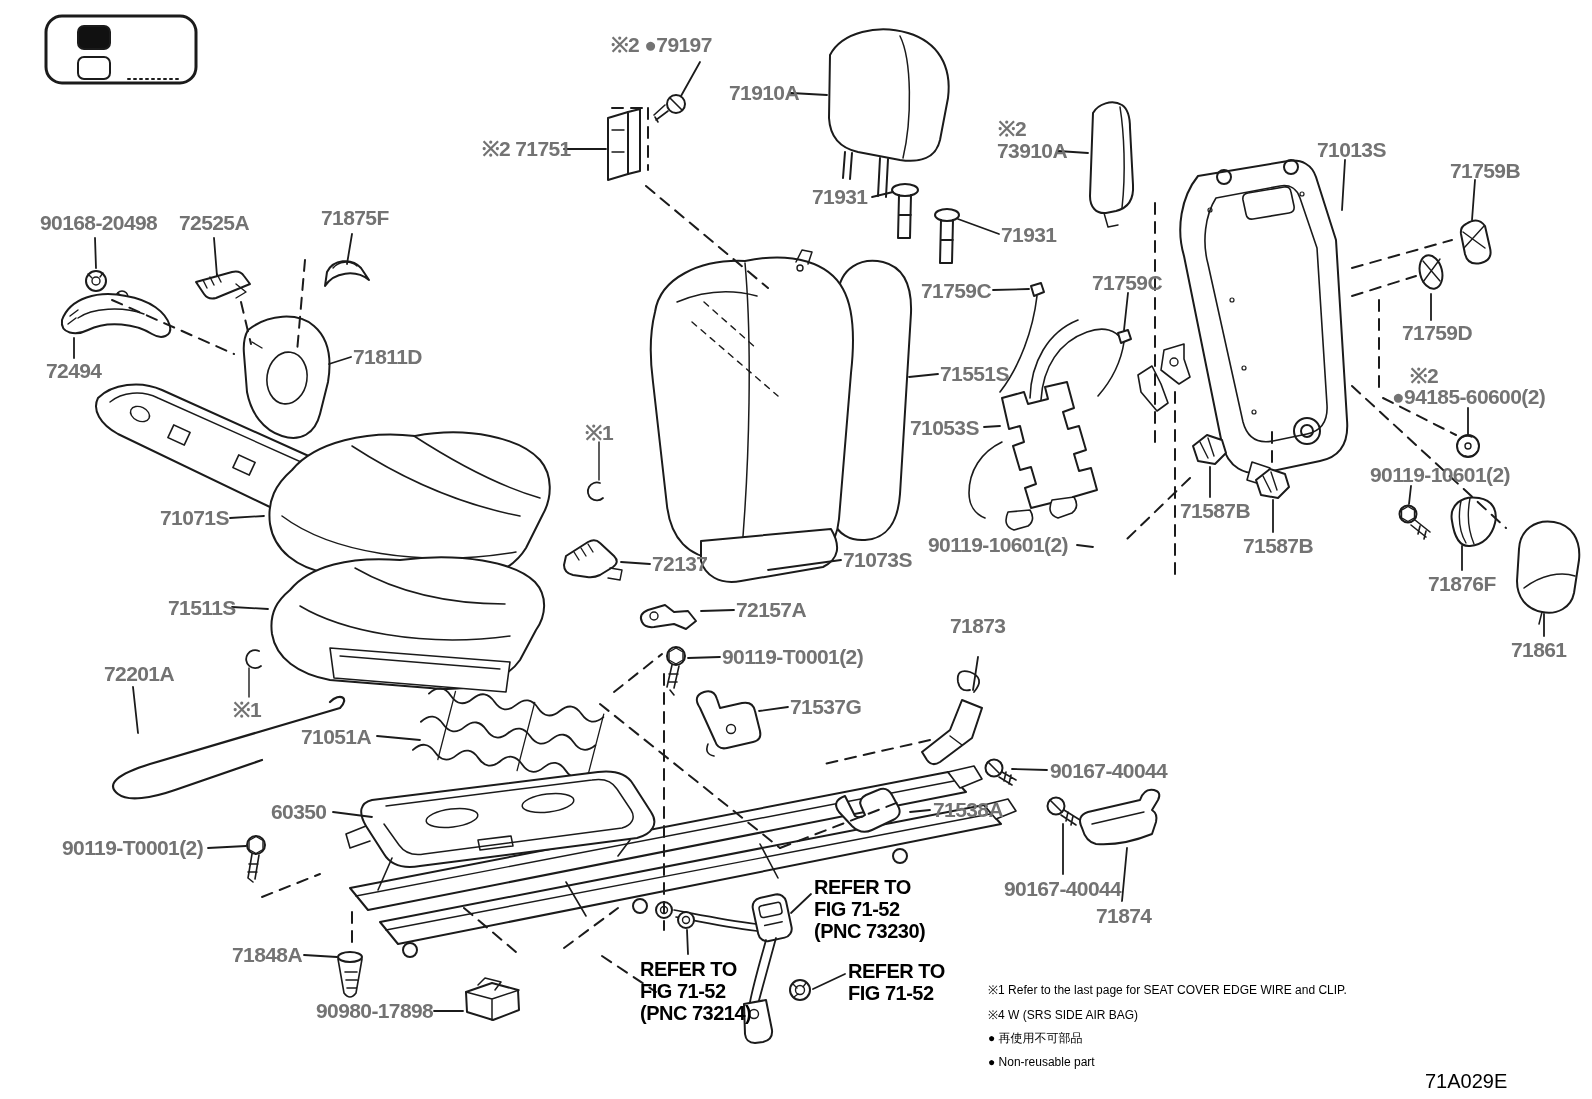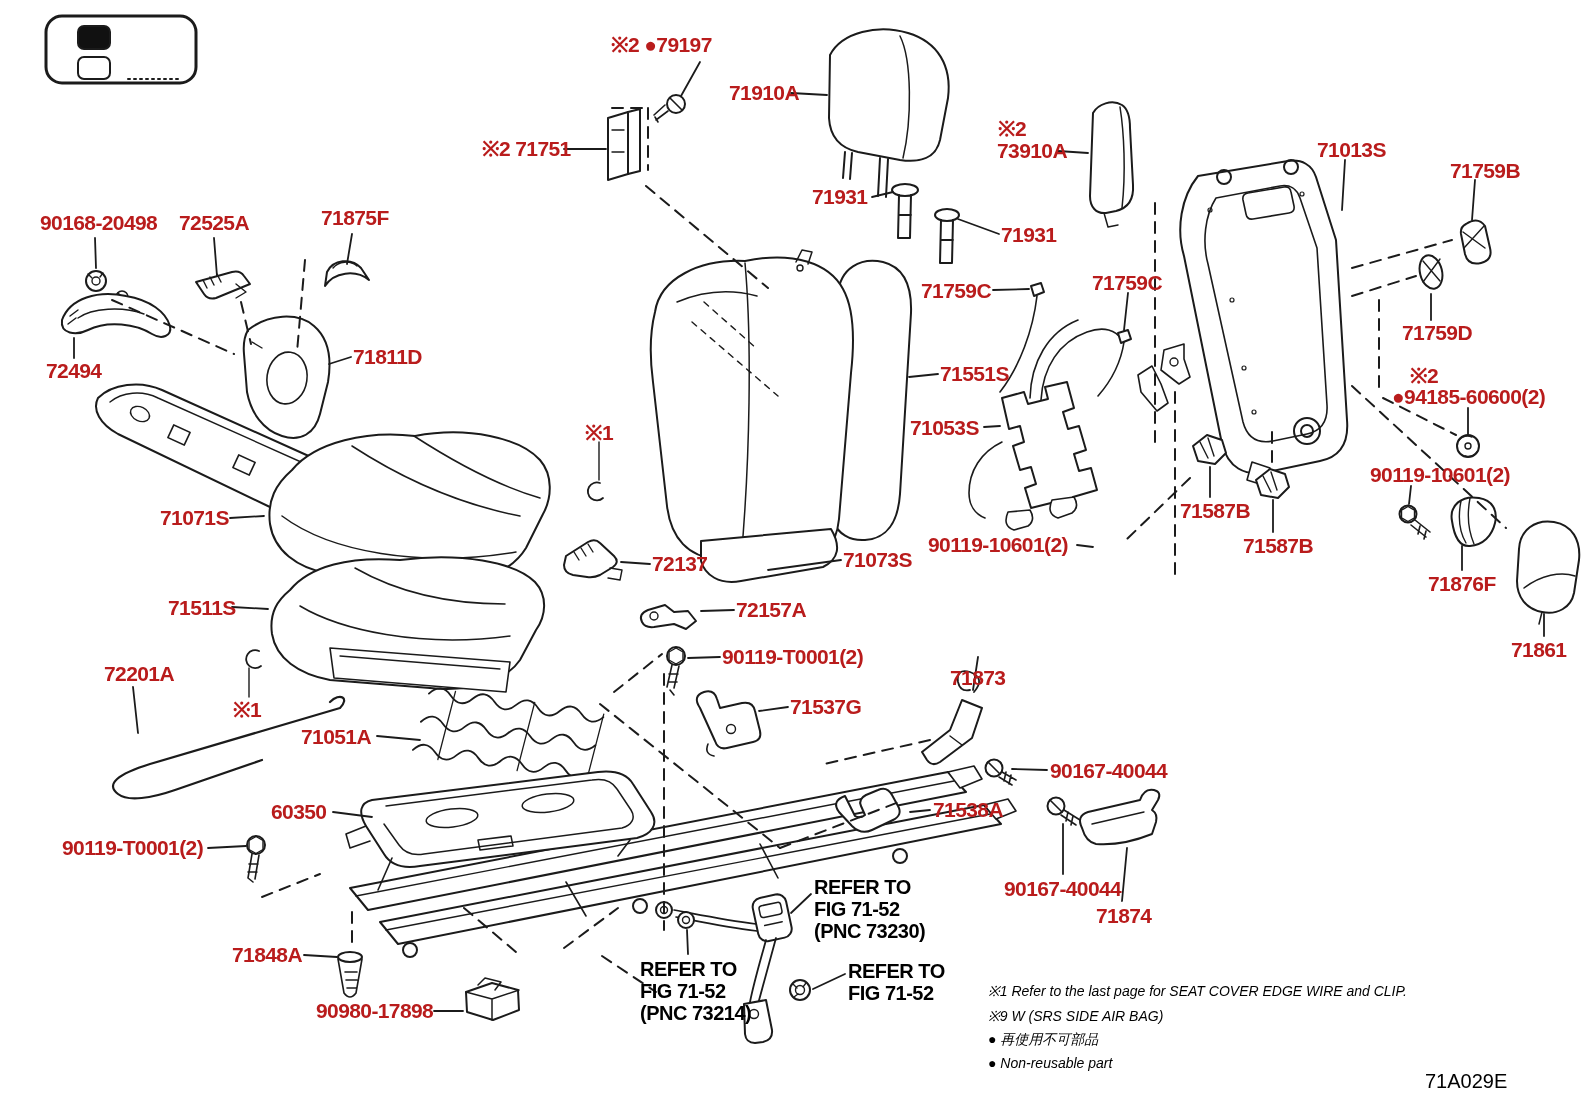--- a/index.html
+++ b/index.html
@@ -1,24 +1,24 @@
 <!DOCTYPE html>
 <html><head>
 <meta charset="utf-8">
 <style>
   html,body{margin:0;padding:0;background:#fff;}
   #stage{position:relative;width:1592px;height:1099px;background:#fff;overflow:hidden;
          font-family:"Liberation Sans",sans-serif;color:#000;}
   #art{position:absolute;left:0;top:0;}
   .pl{position:absolute;font-weight:700;font-size:21px;letter-spacing:-0.6px;
-      line-height:1;white-space:nowrap;color:#b91c1c;}
+      line-height:1;white-space:nowrap;color:#737373;}
   .refer{position:absolute;font-weight:700;font-size:20px;letter-spacing:-0.5px;
       line-height:22px;white-space:nowrap;color:#000;}
-  .note{position:absolute;font-size:14px;font-weight:400;letter-spacing:0;
-      line-height:1;white-space:nowrap;color:#000;font-style:italic;}
+  .note{position:absolute;font-size:12px;font-weight:400;letter-spacing:0;
+      line-height:1;white-space:nowrap;color:#000;}
   .figcode{position:absolute;font-size:20px;font-weight:400;color:#000;}
 </style>
 </head>
 <body>
 
 <div id="stage">
 
 <svg id="art" width="1592" height="1099" viewBox="0 0 1592 1099">
   <g stroke="#1b1b1b" stroke-width="2" fill="none" stroke-linecap="round" stroke-linejoin="round">
 
@@ -351,21 +351,21 @@
 <div class="pl" style="left:1410px;top:365px">※2</div>
 <div class="pl" style="left:1392px;top:386px">●94185-60600(2)</div>
 <div class="pl" style="left:1370px;top:464px">90119-10601(2)</div>
 <div class="pl" style="left:1428px;top:573px">71876F</div>
 <div class="pl" style="left:1511px;top:639px">71861</div>
 <div class="pl" style="left:652px;top:553px">72137</div>
 <div class="pl" style="left:843px;top:549px">71073S</div>
 <div class="pl" style="left:736px;top:599px">72157A</div>
 <div class="pl" style="left:722px;top:646px">90119-T0001(2)</div>
 <div class="pl" style="left:790px;top:696px">71537G</div>
-<div class="pl" style="left:950px;top:667px">71873</div>
+<div class="pl" style="left:950px;top:615px">71873</div>
 <div class="pl" style="left:1050px;top:760px">90167-40044</div>
 <div class="pl" style="left:933px;top:799px">71538A</div>
 <div class="pl" style="left:1004px;top:878px">90167-40044</div>
 <div class="pl" style="left:1096px;top:905px">71874</div>
 <div class="pl" style="left:585px;top:422px">※1</div>
 
 <div class="refer" style="left:814px;top:876px">
   <div>REFER TO</div>
   <div>FIG 71-52</div>
   <div>(PNC 73230)</div>
@@ -374,18 +374,18 @@
   <div>REFER TO</div>
   <div>FIG 71-52</div>
   <div>(PNC 73214)</div>
 </div>
 <div class="refer" style="left:848px;top:960px">
   <div>REFER TO</div>
   <div>FIG 71-52</div>
 </div>
 
 <div class="note" style="left:988px;top:984px">※1  Refer to the last page for SEAT COVER EDGE WIRE and CLIP.</div>
-<div class="note" style="left:988px;top:1009px">※9  W (SRS SIDE AIR BAG)</div>
+<div class="note" style="left:988px;top:1009px">※4  W (SRS SIDE AIR BAG)</div>
 <div class="note" style="left:988px;top:1032px">●  再使用不可部品</div>
 <div class="note" style="left:988px;top:1056px">●  Non-reusable part</div>
 <div class="figcode" style="left:1425px;top:1070px">71A029E</div>
 
 </div>
 
 </body></html>

